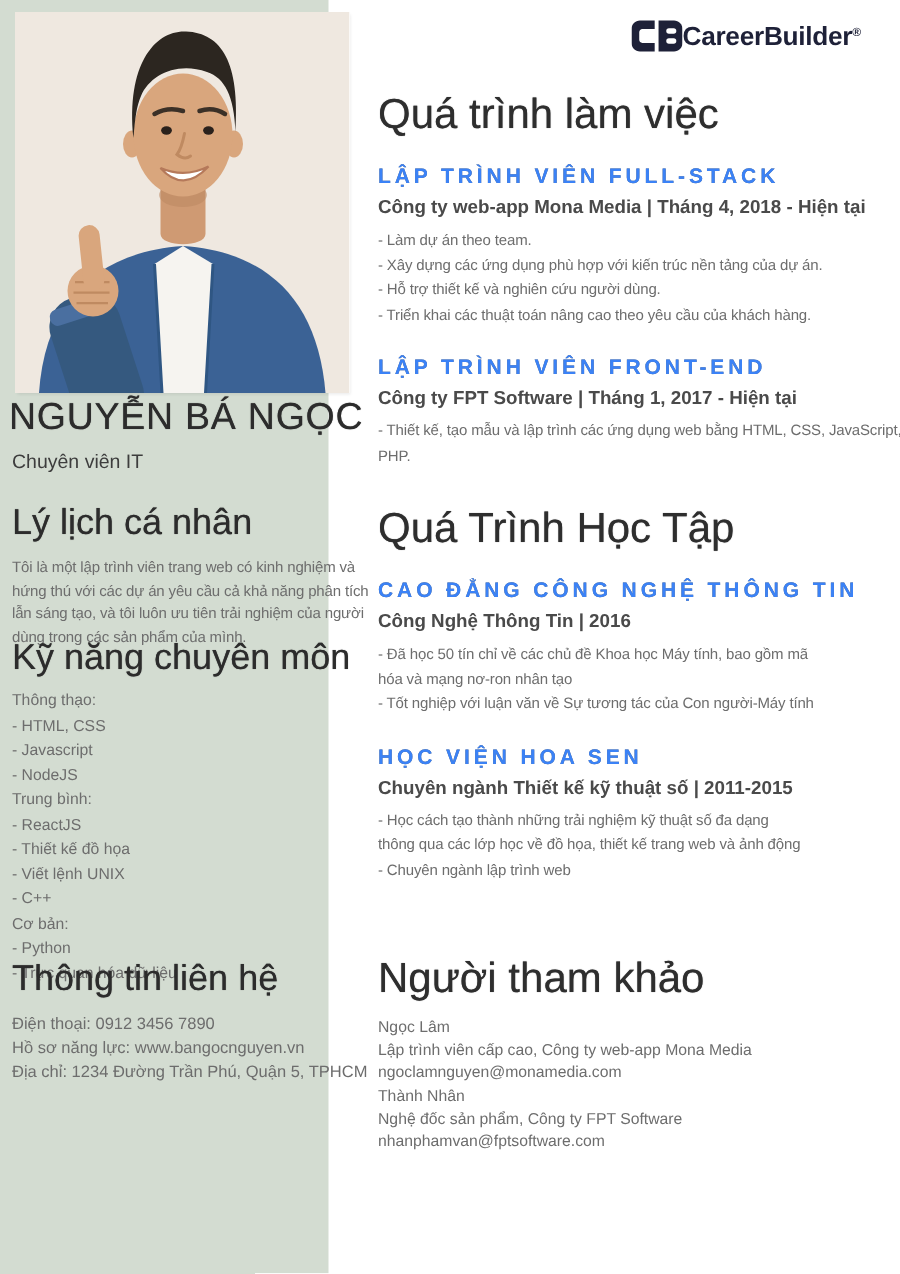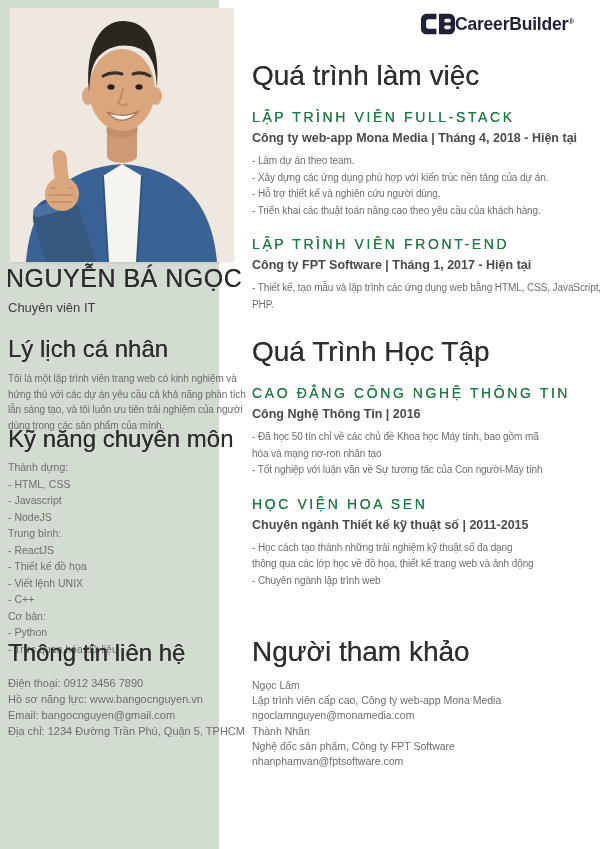--- a/index.html
+++ b/index.html
@@ -30,21 +30,21 @@
   .logo-text{font-size:17.5px;font-weight:bold;color:#1e2138;letter-spacing:-.2px;white-space:nowrap;}
   .reg{font-size:8px;position:relative;top:-6px;font-weight:bold;color:#1e2138;}
 
   
   .main{position:absolute;top:0;left:252px;width:348px;height:695px;}
   .h1{font-size:28px;color:#2e2e2e;font-weight:500;text-shadow:0 0 .5px rgba(46,46,46,.85);
       white-space:nowrap;line-height:32px;margin:0;}
   .sec-work{position:absolute;top:60px;left:0;}
   .sec-edu{position:absolute;top:336px;left:0;}
   .sec-ref{position:absolute;top:636px;left:0;}
-  .entry-title{font-size:14px;letter-spacing:2.6px;color:#15803d;font-weight:400;
+  .entry-title{font-size:14px;letter-spacing:2.6px;color:#3b82f6;font-weight:700;
                text-shadow:0 0 .4px rgba(62,62,62,.8);white-space:nowrap;margin-top:16px;line-height:18px;}
   .entry-meta{font-size:12.5px;font-weight:bold;color:#4a4a4a;white-space:nowrap;margin-top:4px;line-height:17px;}
   .desc{margin-top:6px;}
   .desc-line{font-size:10px;color:#6d6d6d;line-height:16.5px;letter-spacing:-.1px;white-space:nowrap;}
   .edu2{margin-top:14px;}
   .refs{margin-top:10px;}
   .ref-line{font-size:10.5px;color:#6d6d6d;line-height:15.2px;white-space:nowrap;}
 </style>
 </head>
 <body>
@@ -86,39 +86,38 @@
     <div class="about">
       <div class="h2">Lý lịch cá nhân</div>
       <div class="about-line">Tôi là một lập trình viên trang web có kinh nghiệm và</div>
       <div class="about-line">hứng thú với các dự án yêu cầu cả khả năng phân tích</div>
       <div class="about-line">lẫn sáng tạo, và tôi luôn ưu tiên trải nghiệm của người</div>
       <div class="about-line">dùng trong các sản phẩm của mình.</div>
     </div>
 
     <div class="skills">
       <div class="h2">Kỹ năng chuyên môn</div>
-      <div class="skill-line">Thành dựng:</div>
+      <div class="skill-line">Thông thạo:</div>
       <div class="skill-line">- HTML, CSS</div>
       <div class="skill-line">- Javascript</div>
       <div class="skill-line">- NodeJS</div>
       <div class="skill-line">Trung bình:</div>
       <div class="skill-line">- ReactJS</div>
       <div class="skill-line">- Thiết kế đồ họa</div>
       <div class="skill-line">- Viết lệnh UNIX</div>
       <div class="skill-line">- C++</div>
       <div class="skill-line">Cơ bản:</div>
       <div class="skill-line">- Python</div>
       <div class="skill-line">- Trực quan hóa dữ liệu</div>
     </div>
 
     <div class="contact">
       <div class="h2">Thông tin liên hệ</div>
       <div class="contact-line">Điện thoại: 0912 3456 7890</div>
       <div class="contact-line">Hồ sơ năng lực: www.bangocnguyen.vn</div>
-      <div class="contact-line">Email: bangocnguyen@gmail.com</div>
       <div class="contact-line">Địa chỉ: 1234 Đường Trần Phú, Quận 5, TPHCM</div>
     </div>
   </div>
 
   <div class="logo">
     <svg width="34" height="22" viewBox="0 0 66 40">
       <path d="M30 0 H11 C4.9 0 0 4.9 0 11 v18 c0 6.1 4.9 11 11 11 h19 V29 H14 c-2.2 0 -4 -1.8 -4 -4 V15 c0 -2.2 1.8 -4 4 -4 h16 Z" fill="#1e2138"></path>
       <path d="M35 0 h20 c6.1 0 11 4.9 11 11 v18 c0 6.1 -4.9 11 -11 11 H35 Z" fill="#1e2138"></path>
       <rect x="45" y="10" width="13" height="7" rx="3.5" fill="#ffffff"></rect>
       <rect x="45" y="23" width="13" height="7" rx="3.5" fill="#ffffff"></rect>

